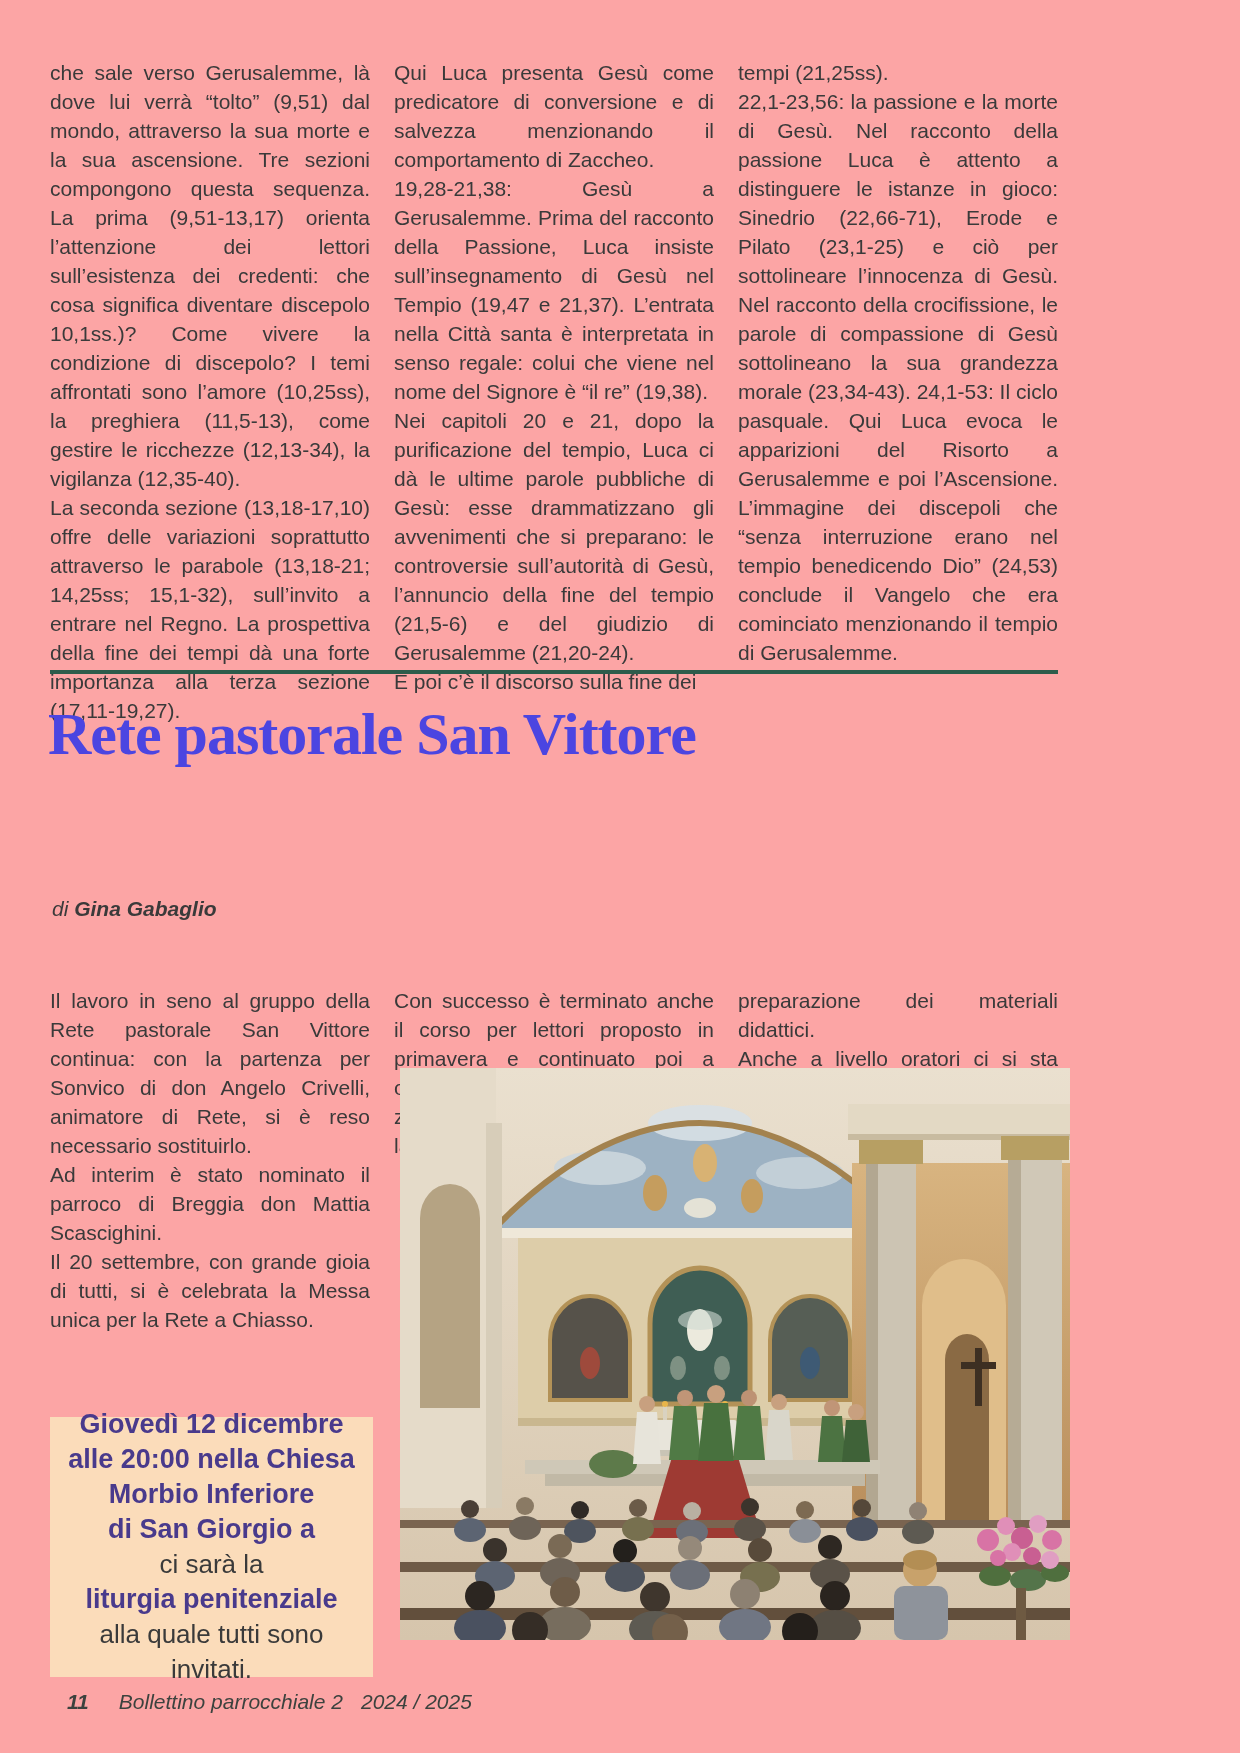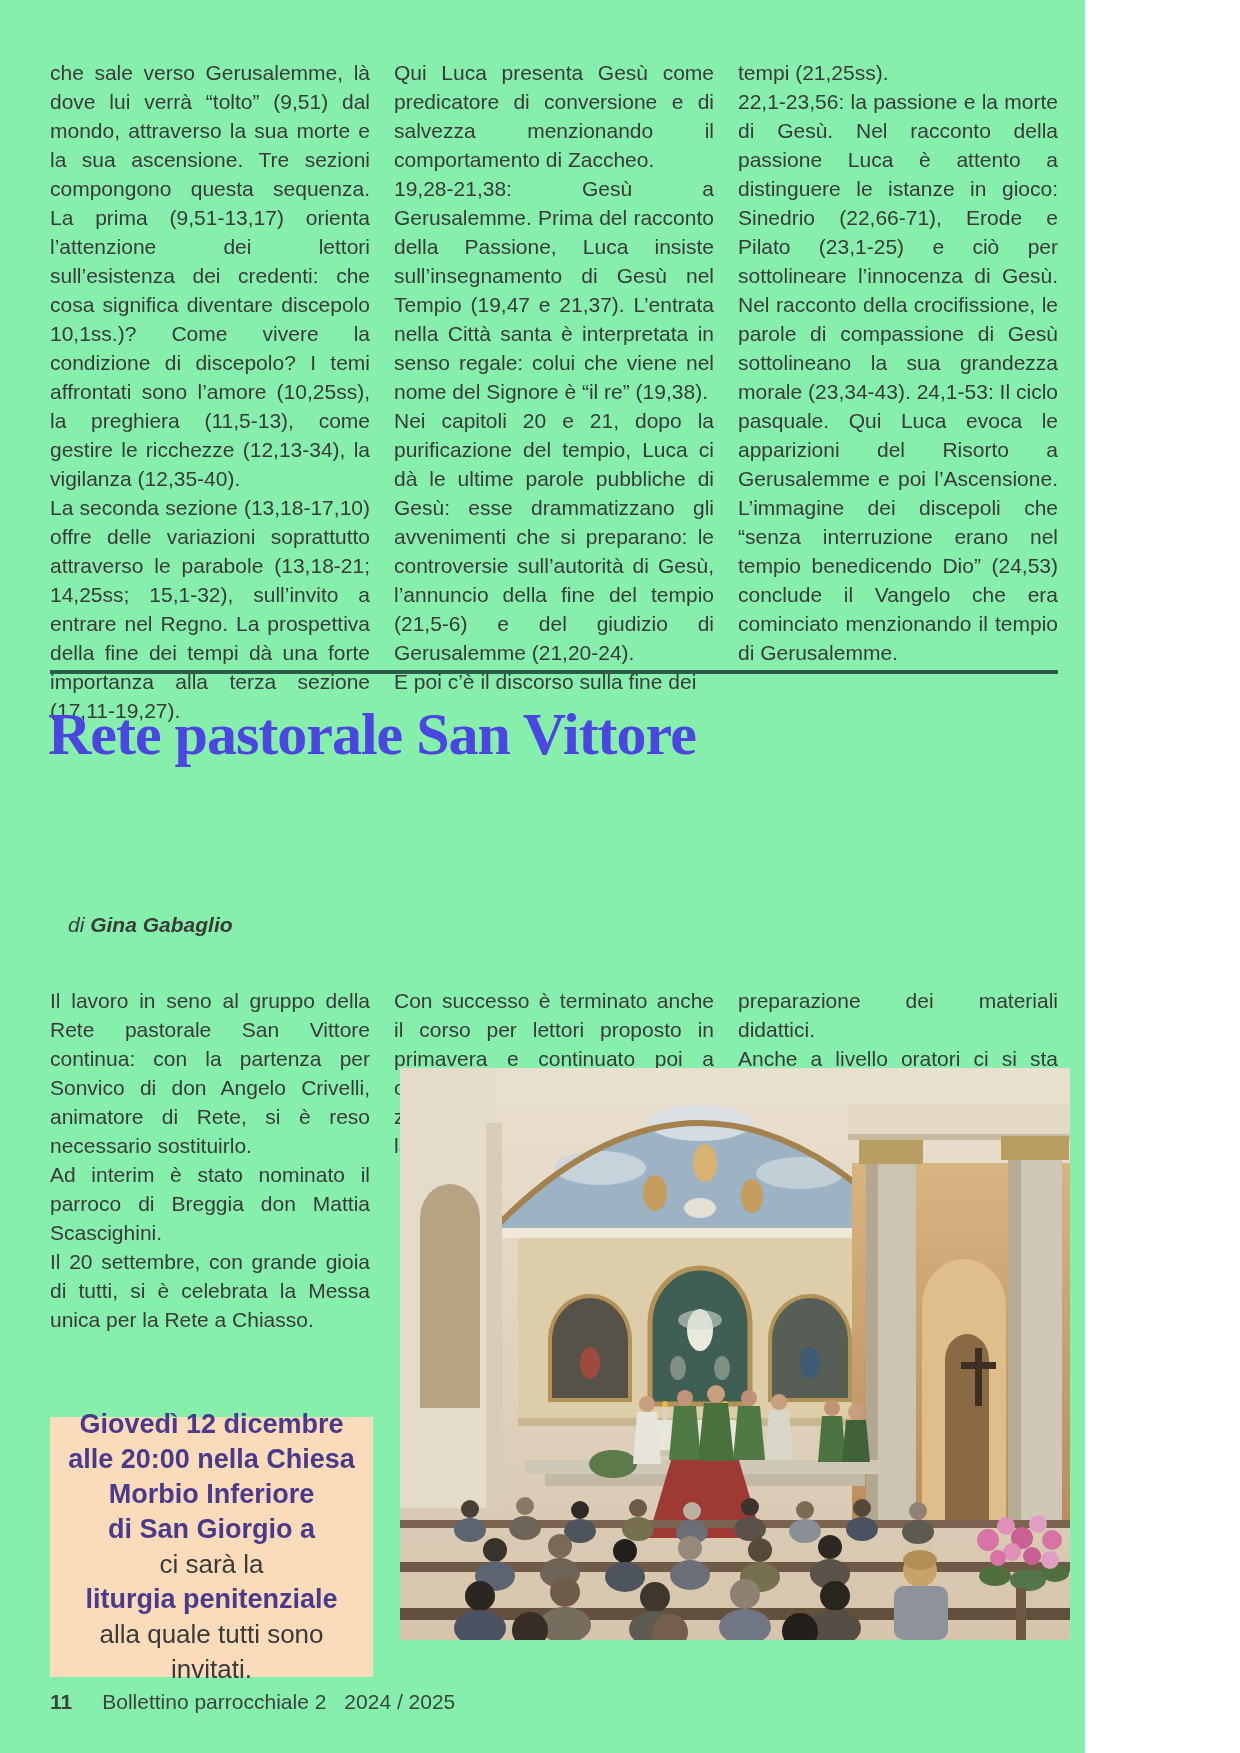--- a/index.html
+++ b/index.html
@@ -6,59 +6,59 @@
     --body-text:#3a3a3a;
     --title-blue:#4b45e1;
     --divider-green:#2d5c4b;
     --box-bg:#fbdcba;
     --box-purple:#493a8c;
     --footer-gray:#3c423e;
   }
   html,body{margin:0;padding:0;background:#ffffff;}
   .page{
     position:relative;
-    width:1085px;height:1753px;
-    background:#86efac;
+    width:1240px;height:1753px;
+    background:#fca5a5;
     font-family:"Liberation Sans",sans-serif;
     color:var(--body-text);
     overflow:hidden;
   }
   .cols{position:absolute;display:flex;gap:24px;left:50px;width:1010px;}
   .cols .col{width:320px;text-align:justify;}
   .col p{margin:0;font-size:21px;line-height:29px;color:var(--body-text);}
   .top-article{top:58px;}
   .main-cols{top:986px;}
 
   .divider{position:absolute;left:50px;top:670px;width:1008px;height:4px;
     background:var(--divider-green);border:none;margin:0;}
 
   .title{
     position:absolute;left:48px;top:700px;margin:0;width:1000px;
     font-family:"Liberation Serif",serif;font-weight:bold;
     font-size:60px;letter-spacing:-1px;color:var(--title-blue);
   }
 
   .byline{position:absolute;left:52px;top:893px;font-style:italic;font-size:21px;line-height:31px;}
-  .byline p{margin:16px;}
+  .byline p{margin:0;}
   .byline-name{font-weight:bold;}
 
   .event-box{
     position:absolute;left:50px;top:1417px;width:323px;height:260px;
     background:var(--box-bg);
     display:flex;flex-direction:column;justify-content:center;
     text-align:center;box-sizing:border-box;padding:4px 18px;
   }
   .event-box p{margin:0;}
   .ev-bold{color:var(--box-purple);font-weight:bold;font-size:27px;line-height:35px;}
   .ev-normal{color:var(--body-text);font-size:26px;line-height:35px;}
 
   .photo{position:absolute;left:400px;top:1068px;width:670px;height:572px;margin:0;overflow:hidden;}
   .photo svg{display:block;}
 
-  .footer{position:absolute;left:50px;top:1690px;font-size:21px;color:var(--footer-gray);text-align:right;}
+  .footer{position:absolute;left:67px;top:1690px;font-style:italic;font-size:21px;color:var(--footer-gray);text-align:right;}
   .pagenum{font-weight:bold;margin-right:30px;}
   .footer-year{margin-left:18px;}
 </style>
 </head>
 <body>
 
 <div class="page">
 
   <section class="cols top-article">
     <div class="col">

